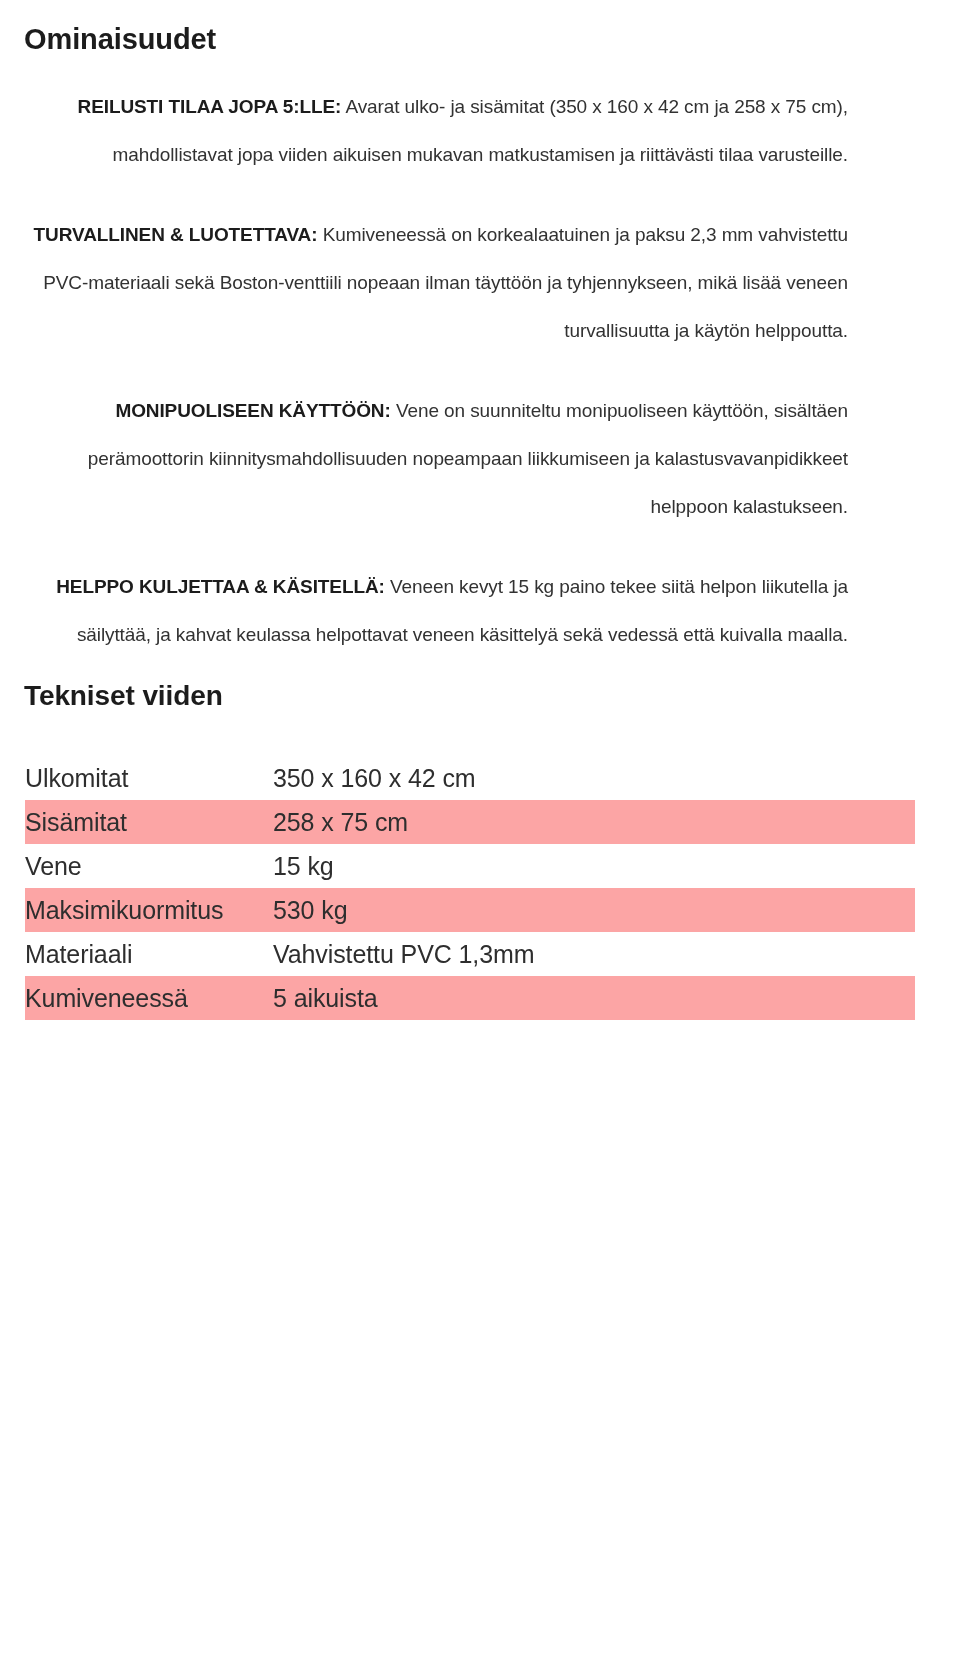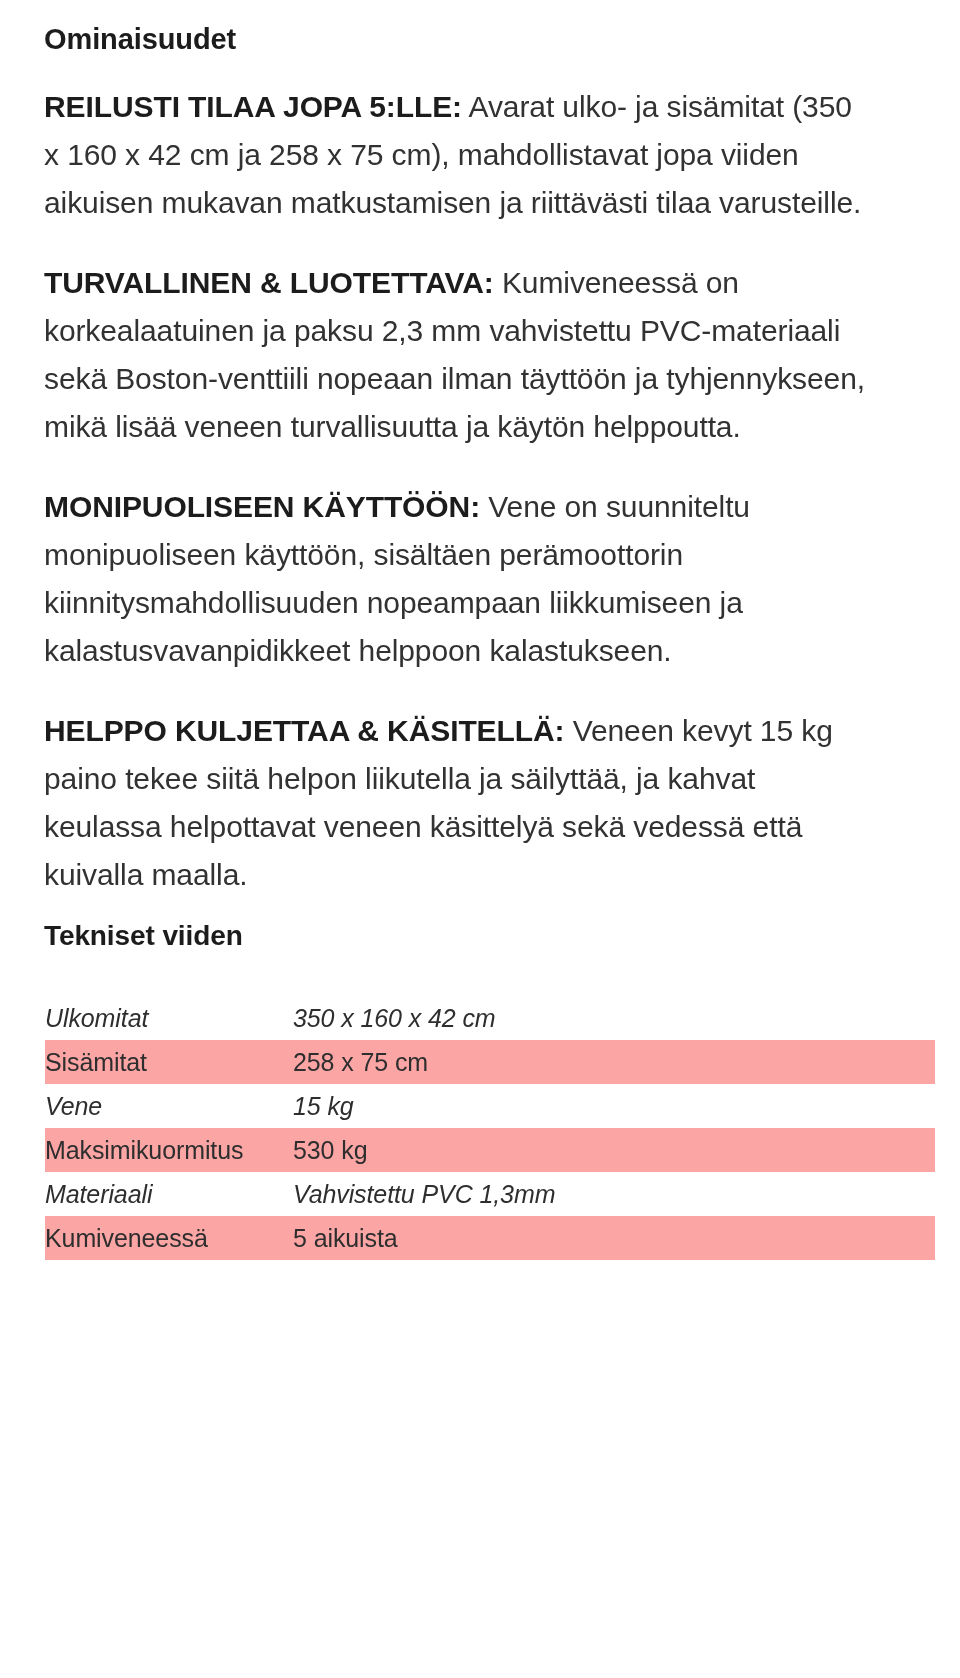--- a/index.html
+++ b/index.html
@@ -15,21 +15,20 @@
     color: #2b2b2b;
     -webkit-font-smoothing: antialiased;
   }
 
   .page {
     position: relative;
     width: 872px;
     height: 1678px;
     box-sizing: border-box;
     padding: 0 24px;
-    margin-left: 20px;
   }
 
   
   .section-heading {
     font-size: 29px;
     font-weight: 700;
     color: #1c1c1c;
     letter-spacing: -0.1px;
     line-height: 1.2;
     margin: 0;
@@ -46,27 +45,28 @@
   }
 
   
   .feature-list {
     margin: 0;
     padding: 0;
     list-style: none;
   }
 
   .feature-para {
-    font-size: 30px;
+    font-size: 19px;
     line-height: 48px;
     color: #2e2e2e;
     margin: 0;
     padding: 0;
     letter-spacing: -0.1px;
     max-width: 858px;
+    text-align: right;
   }
 
   .feature-para + .feature-para {
     margin-top: 32px;
   }
 
   #feature-0 { margin-top: 26px; }
 
   .feature-lead {
     font-weight: 700;
@@ -84,21 +84,21 @@
     width: 890px;
     margin-left: 1px;
   }
 
   .spec-table {
     width: 890px;
     border-collapse: collapse;
     table-layout: fixed;
   }
 
-  .spec-row-even { background: #ffffff; font-style: italic; }
+  .spec-row-even { background: #ffffff; }
   .spec-row-odd  { background: #fca5a5; }
 
   .spec-table td {
     padding: 0;
     vertical-align: middle;
     font-size: 25px;
     line-height: 44px;
     color: #2e2e2e;
     letter-spacing: -0.1px;
   }

